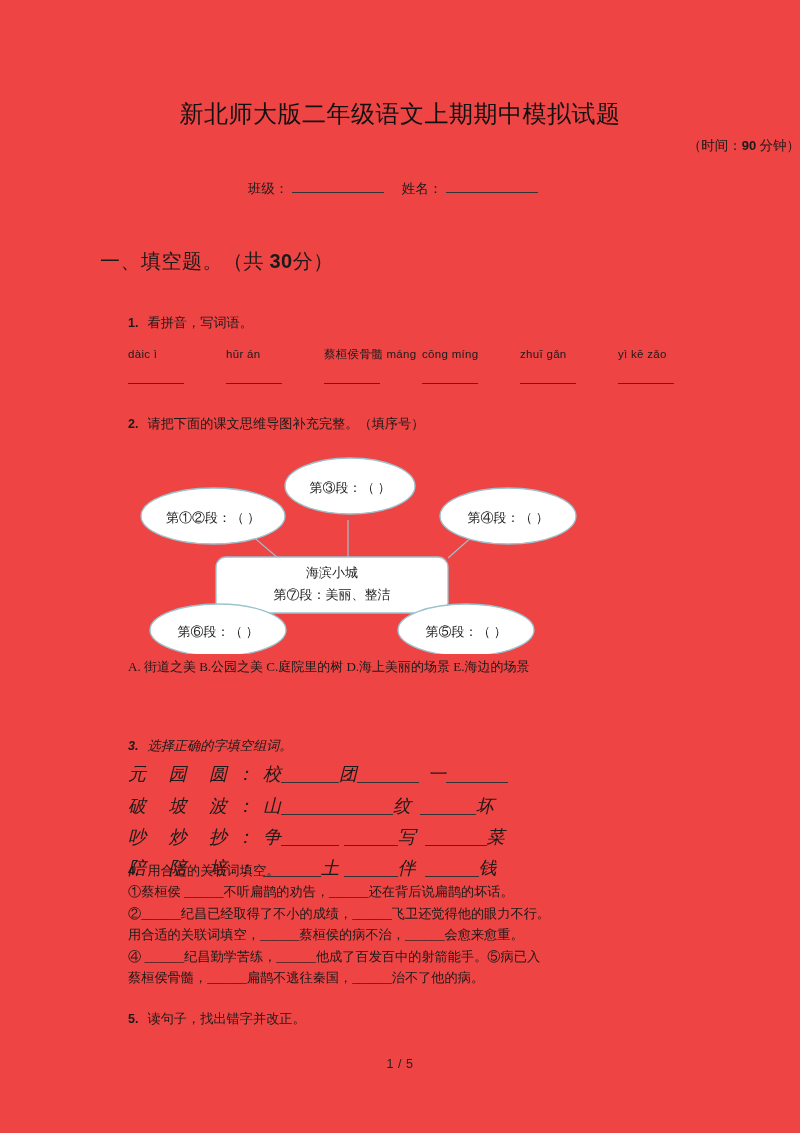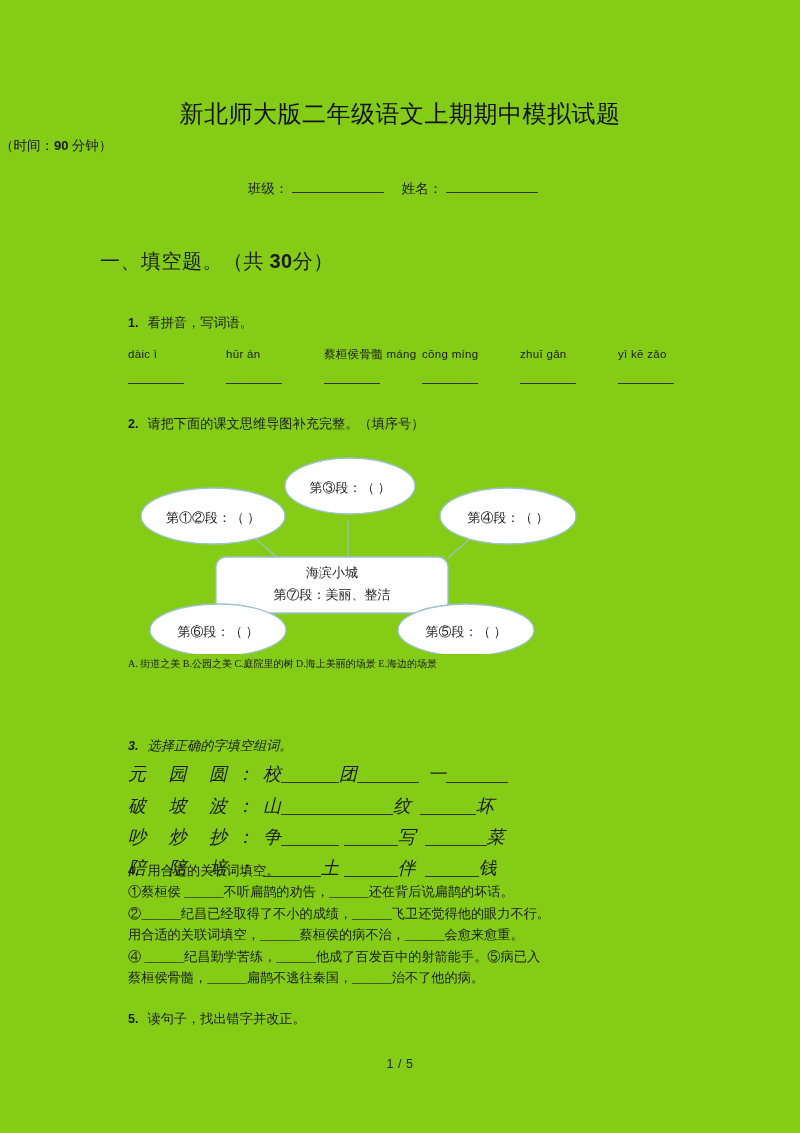--- a/index.html
+++ b/index.html
@@ -11,39 +11,39 @@
     width: 800px;
     height: 1133px;
     position: relative;
     font-family: "Liberation Serif", "DejaVu Serif", serif;
     color: #1a1a1a;
     overflow: hidden;
   }
   .page {
     position: absolute;
     inset: 0;
-    background: #84cc16;
+    background: #ef4444;
   }
 
   
   .doc-title {
     position: absolute;
     left: 0; right: 0;
     top: 98px;
     text-align: center;
     font-size: 24px;
     letter-spacing: 0.5px;
     font-family: "Liberation Serif", "DejaVu Serif", serif;
     color: #111;
   }
   .doc-subtitle {
     position: absolute;
     left: 0; right: 0;
     top: 137px;
-    text-align: left;
+    text-align: right;
     font-size: 13.5px;
     color: #1a1a1a;
   }
   .doc-subtitle .num {
     font-family: "Liberation Sans", sans-serif;
     font-weight: bold;
     font-size: 13px;
   }
   .meta-row {
     position: absolute;
@@ -123,21 +123,21 @@
     height: 214px;
     margin-top: 6px;
   }
   .diagram-wrap svg { display: block; }
   .node-text {
     font-family: "Liberation Serif", "DejaVu Serif", serif;
     font-size: 13px;
     fill: #1b1b1b;
   }
   .options-line {
-    font-size: 10px;
+    font-size: 13px;
     margin-top: 2px;
   }
 
   
   #q3 { top: 735px; font-style: italic; }
   .char-table {
     margin-top: 3px;
     border-collapse: collapse;
   }
   .char-table td {

